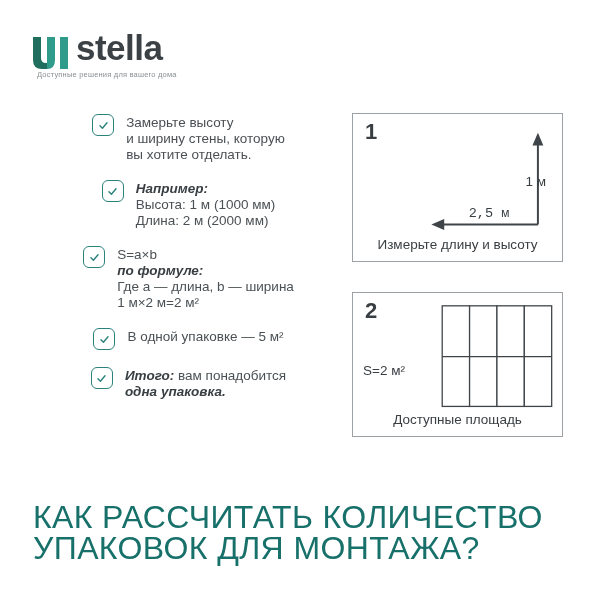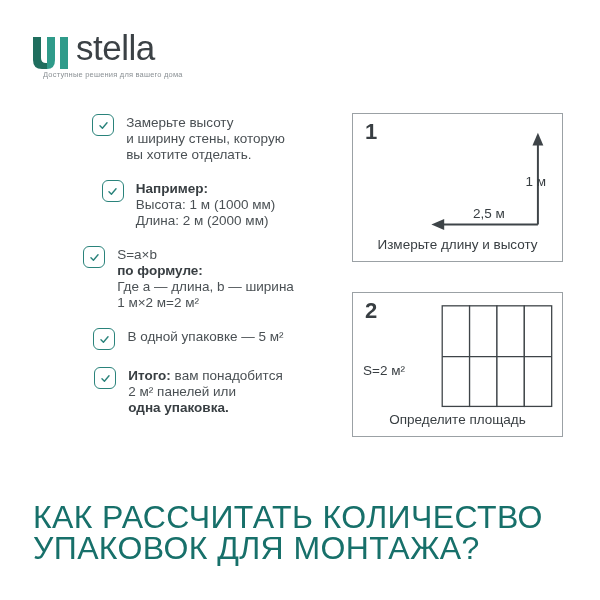--- a/index.html
+++ b/index.html
@@ -7,47 +7,47 @@
     width:600px;height:600px;background:#ffffff;position:relative;overflow:hidden;
     font-family:"Liberation Sans","DejaVu Sans",sans-serif;
     -webkit-font-smoothing:antialiased;
   }
   .abs{position:absolute;}
 
   
   .logo-icon{left:33px;top:37px;width:36px;height:32px;}
   .logo-dark{fill:var(--logo-dark,#1F6E5E);}
   .logo-light{fill:var(--logo-light,#2F9B8A);}
-  .brand{left:76px;top:28px;font-size:35px;font-weight:normal;letter-spacing:-0.5px;color:var(--brand,#3B4145);}
-  .tagline{left:37px;top:70px;font-size:7.5px;letter-spacing:0.2px;color:var(--tagline,#8A9094);margin-left:6px;}
+  .brand{left:76px;top:28px;font-size:35px;font-weight:bold;letter-spacing:-0.5px;color:var(--brand,#3B4145);}
+  .tagline{left:37px;top:70px;font-size:7.5px;letter-spacing:0.2px;color:var(--tagline,#8A9094);}
 
   
   .checklist{left:36px;top:115px;width:305px;display:flex;flex-direction:column;gap:18px;align-items:center;}
   .row{display:flex;align-items:flex-start;}
   .check{flex:0 0 auto;width:22px;height:22px;border:1.6px solid var(--teal,#2A837B);
          border-radius:6px;box-sizing:border-box;margin:-1px 12px 0 0;
          display:flex;align-items:center;justify-content:center;}
   .check svg{width:13px;height:13px;display:block;}
   .check path{stroke:var(--teal,#2A837B);stroke-width:2.6;fill:none;stroke-linecap:round;stroke-linejoin:round;}
   .txt{font-size:13.5px;line-height:16px;color:var(--text,#4A5054);}
-  .txt .b{font-weight:bold;color:var(--dark,#383E42);}
+  .txt .b{font-weight:bold;color:var(--dark,#383E42);font-style:italic;}
 
   
   .stepbox{width:211px;height:149px;border:1.2px solid var(--border,#9BA1A5);box-sizing:border-box;background:#fff;}
   .box1{left:352px;top:113px;}
   .box2{left:352px;top:292px;height:145px;}
   .step-num{left:12px;top:5px;font-size:22px;font-weight:bold;color:var(--dark,#383E42);}
   .diagram{left:0;top:0;width:100%;height:100%;}
   .arrow-line{stroke:var(--line,#3E4448);stroke-width:2;}
   .arrow-head{fill:var(--line,#3E4448);}
   .grid-rect{fill:#ffffff;stroke:var(--line,#3E4448);stroke-width:1.3;}
   .grid-line{stroke:var(--line,#3E4448);stroke-width:1.3;}
   .dim-label{font-size:13.5px;line-height:16px;color:var(--dark,#383E42);}
   .h-label{right:16px;top:60px;text-align:right;}
-  .w-label{left:100px;top:92px;width:72px;text-align:center;}
+  .w-label{left:100px;top:92px;width:72px;text-align:center;font-family:Liberation Mono, monospace;}
   .area-label{left:10px;top:70px;font-size:13.5px;color:var(--dark,#383E42);}
   .caption{left:0;bottom:9px;width:100%;text-align:center;font-size:13.5px;font-weight:normal;color:var(--dark,#383E42);}
 
   
   .heading{left:33px;top:502px;font-size:32px;line-height:31px;font-weight:normal;
            letter-spacing:0.4px;color:var(--heading,#17706A);}
 </style>
 </head>
 <body>
 
@@ -108,21 +108,20 @@
       </div>
     </div>
     <div class="row">
       <span class="check">
         <svg viewBox="0 0 24 24">
           <path d="M5.5 12.5l4.5 4.5 8.5-10"></path>
         </svg>
       </span>
       <div class="txt">
         <div class="line"><span class="b">Итого:</span><span> вам понадобится</span></div>
-        <div class="line"><span>2 м² панелей или</span></div>
         <div class="line"><span class="b">одна упаковка.</span></div>
       </div>
     </div>
   </div>
 
 <div class="abs stepbox box1">
   <div class="abs step-num">1</div>
   <svg class="abs diagram" viewBox="0 0 211 149">
     <line class="arrow-line" x1="187" y1="112" x2="187" y2="30"></line>
     <polygon class="arrow-head" points="187,19 181.5,32 192.5,32"></polygon>
@@ -137,19 +136,19 @@
 <div class="abs stepbox box2">
   <div class="abs step-num">2</div>
   <svg class="abs diagram" viewBox="0 0 211 145">
     <rect class="grid-rect" x="90" y="13" width="27.75" height="102"></rect>
     <rect class="grid-rect" x="117.75" y="13" width="27.75" height="102"></rect>
     <rect class="grid-rect" x="145.5" y="13" width="27.75" height="102"></rect>
     <rect class="grid-rect" x="173.25" y="13" width="27.75" height="102"></rect>
     <line class="grid-line" x1="90" y1="64.5" x2="201" y2="64.5"></line>
   </svg>
   <div class="abs area-label">S=2 м²</div>
-  <div class="abs caption">Определите площадь</div>
+  <div class="abs caption">Доступные площадь</div>
 </div>
 
 <div class="abs heading">
   <div>КАК РАССЧИТАТЬ КОЛИЧЕСТВО</div>
   <div>УПАКОВОК ДЛЯ МОНТАЖА?</div>
 </div>
 
 </body></html>

